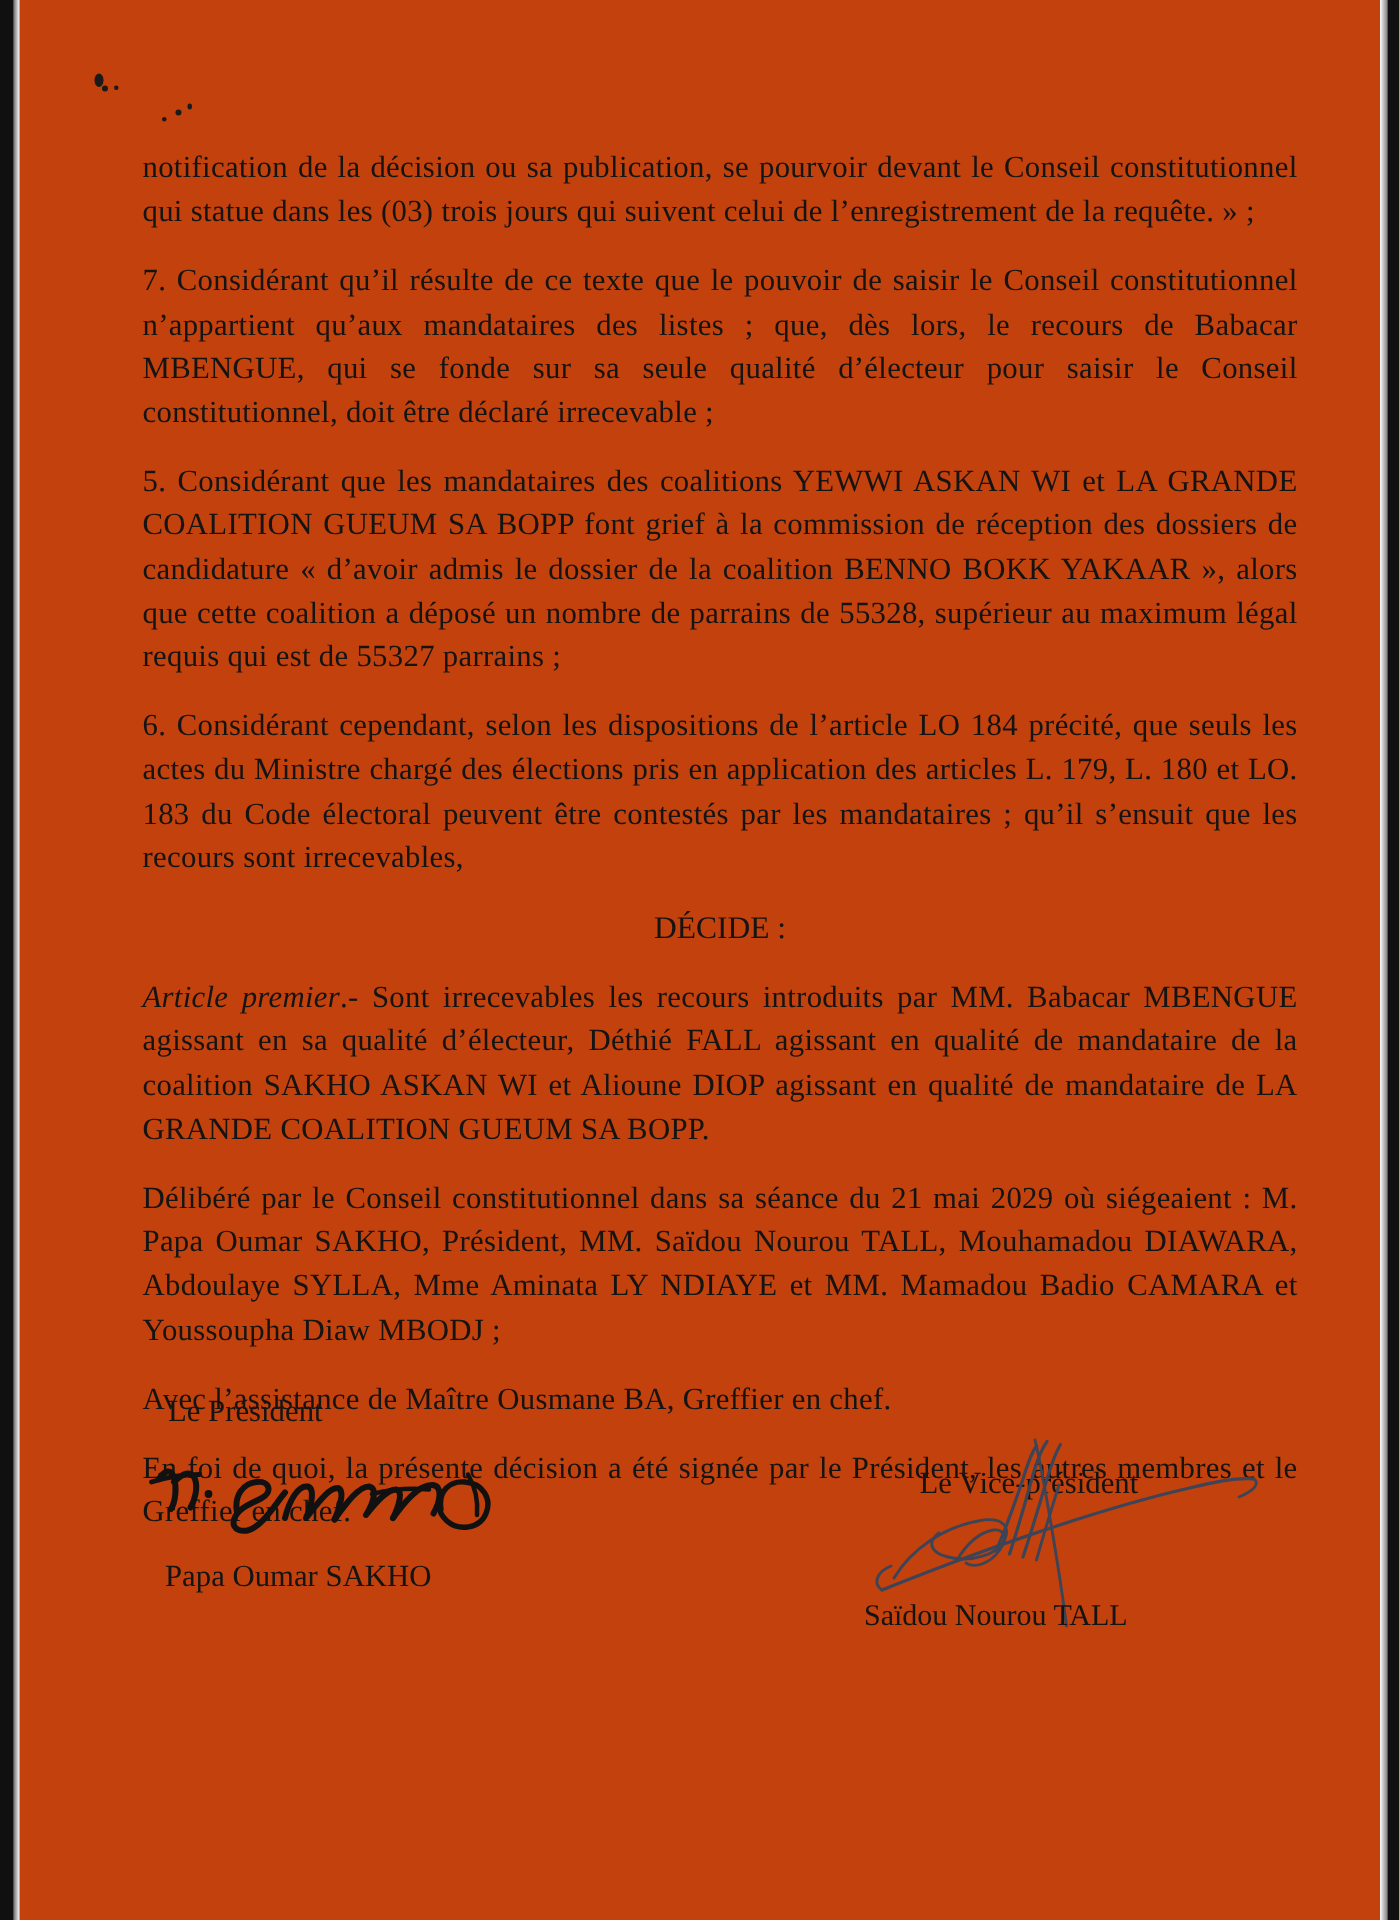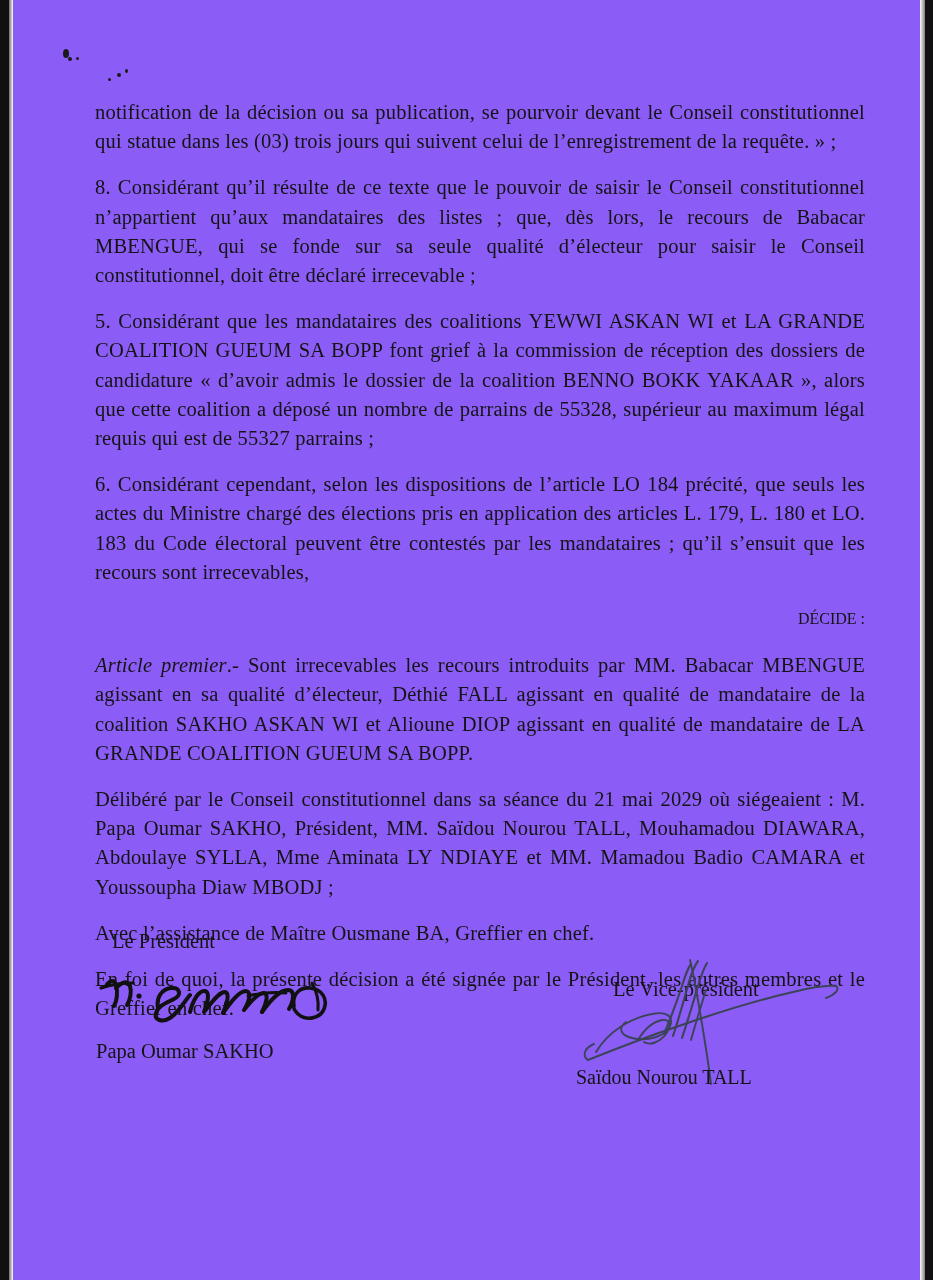--- a/index.html
+++ b/index.html
@@ -5,21 +5,21 @@
 <style>
   html, body {
     margin: 0;
     padding: 0;
     background: #ffffff;
   }
   #page {
     position: relative;
     width: 933px;
     height: 1280px;
-    background: #8b5cf6;
+    background: #c2410c;
     overflow: hidden;
     font-family: "Liberation Serif", "DejaVu Serif", serif;
     color: #141414;
   }
 
   
   .edge {
     position: absolute;
     top: 0;
     bottom: 0;
@@ -63,23 +63,23 @@
     font-size: 20.5px;
     line-height: 29.2px;
     text-align: justify;
     text-justify: inter-word;
     letter-spacing: 0.01em;
   }
   p.body:last-child { margin-bottom: 0; }
 
   p.decide {
     margin: 3px 0 18px 0;
-    font-size: 16px;
+    font-size: 21px;
     line-height: 29.2px;
-    text-align: right;
+    text-align: center;
   }
 
   .ital { font-style: italic; }
 
   
   .sig-zone {
     position: absolute;
     left: 0;
     top: 920px;
     width: 774px;
@@ -94,21 +94,21 @@
   }
   .label-vice {
     position: absolute;
     left: 613px;
     top: 58px;
     font-size: 20.5px;
     white-space: nowrap;
   }
   .name-president {
     position: absolute;
-    left: 96px;
+    left: 110px;
     top: 120px;
     font-size: 20.5px;
     white-space: nowrap;
   }
   .name-vice {
     position: absolute;
     left: 576px;
     top: 146px;
     font-size: 20px;
     white-space: nowrap;
@@ -138,21 +138,21 @@
   <div class="speck" style="left:68px; top:57px; width:4px; height:4px;"></div>
   <div class="speck" style="left:76px; top:57px; width:3px; height:3px;"></div>
   <div class="speck" style="left:108px; top:78px; width:3px; height:3px;"></div>
   <div class="speck" style="left:117px; top:73px; width:4px; height:4px;"></div>
   <div class="speck" style="left:125px; top:69px; width:3px; height:4px;"></div>
 
   <div class="content">
 
     <p class="body">notification de la décision ou sa publication, se pourvoir devant le Conseil constitutionnel qui statue dans les (03) trois jours qui suivent celui de l’enregistrement de la requête. » ;</p>
 
-    <p class="body">8. Considérant qu’il résulte de ce texte que le pouvoir de saisir le Conseil constitutionnel n’appartient qu’aux mandataires des listes ; que, dès lors, le recours de Babacar MBENGUE, qui se fonde sur sa seule qualité d’électeur pour saisir le Conseil constitutionnel, doit être déclaré irrecevable ;</p>
+    <p class="body">7. Considérant qu’il résulte de ce texte que le pouvoir de saisir le Conseil constitutionnel n’appartient qu’aux mandataires des listes ; que, dès lors, le recours de Babacar MBENGUE, qui se fonde sur sa seule qualité d’électeur pour saisir le Conseil constitutionnel, doit être déclaré irrecevable ;</p>
 
     <p class="body">5. Considérant que les mandataires des coalitions YEWWI ASKAN WI et LA GRANDE COALITION GUEUM SA BOPP font grief à la commission de réception des dossiers de candidature « d’avoir admis le dossier de la coalition BENNO BOKK YAKAAR », alors que cette coalition a déposé un nombre de parrains de 55328, supérieur au maximum légal requis qui est de 55327 parrains ;</p>
 
     <p class="body">6. Considérant cependant, selon les dispositions de l’article LO 184 précité, que seuls les actes du Ministre chargé des élections pris en application des articles L. 179, L. 180 et LO. 183 du Code électoral peuvent être contestés par les mandataires ; qu’il s’ensuit que les recours sont irrecevables,</p>
 
     <p class="decide">DÉCIDE :</p>
 
     <p class="body"><span class="ital">Article premier</span><span>.- </span><span>Sont irrecevables les recours introduits par MM. Babacar MBENGUE agissant en sa qualité d’électeur, Déthié FALL agissant en qualité de mandataire de la coalition SAKHO ASKAN WI et Alioune DIOP agissant en qualité de mandataire de LA GRANDE COALITION GUEUM SA BOPP.</span></p>
 
 

